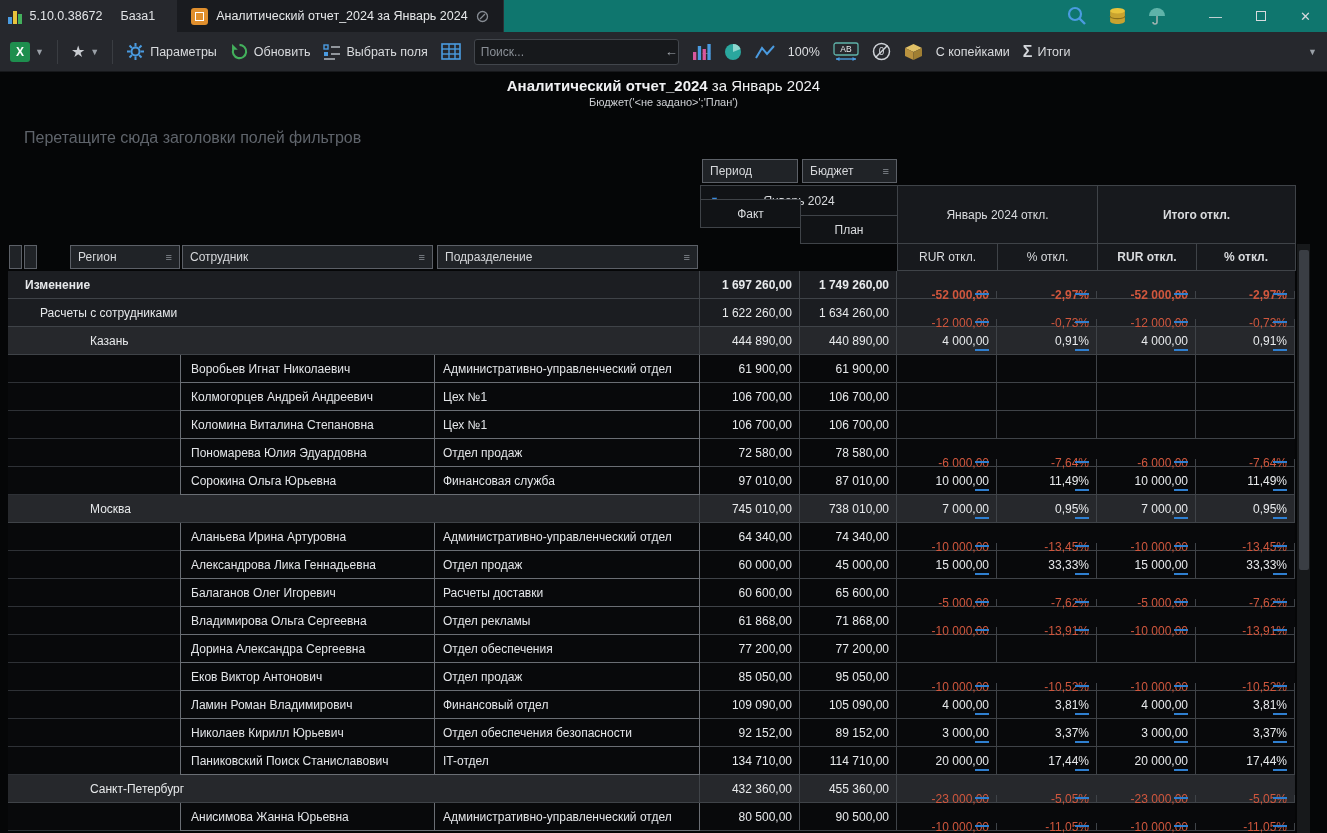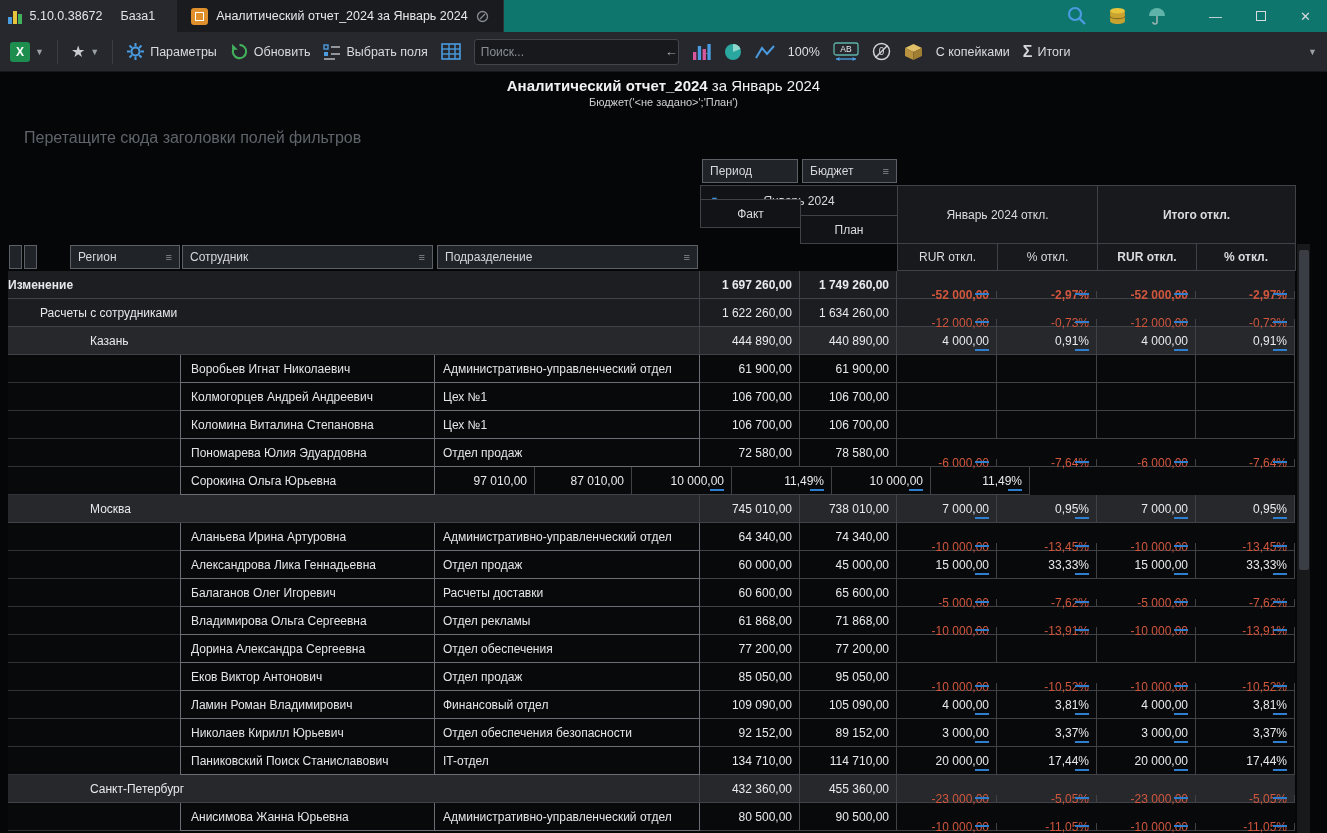--- a/index.html
+++ b/index.html
@@ -60,21 +60,21 @@
   .lbl { width:692px; display:flex; align-items:center; border-right:1px solid #3f4348; border-bottom:1px solid #3f4348; color:#e6e8ea; }
   .ind { width:172px; border-bottom:1px solid #2e3136; }
   .emp { width:255px; border-left:1px solid #6a6e74; border-right:1px solid #6a6e74; border-bottom:1px solid #6a6e74; display:flex; align-items:center; padding-left:10px; color:#e3e5e8; }
   .dept { width:265px; border-right:1px solid #6a6e74; border-bottom:1px solid #6a6e74; display:flex; align-items:center; padding-left:8px; color:#e3e5e8; }
   .vc { display:flex; align-items:center; justify-content:flex-end; padding-right:7px; border-right:1px solid #3f4348; border-bottom:1px solid #3f4348; color:#e8eaec; }
   .vfact{width:100px} .vplan{width:97px} .vrur1{width:100px} .vpct1{width:100px} .vrur2{width:99px} .vpct2{width:99px}
   .row-detail { background:#08090b; }
   .row-total { background:#1c1e22; font-weight:bold; }
   .row-group.lvl1 { background:#1b1d21; }
   .row-group.lvl2 { background:#26282c; }
-  .row-total .lbl { }
+  .row-total .lbl { padding-left:17px; }
   .lvl1 .lbl { padding-left:32px; }
   .lvl2 .lbl { padding-left:82px; }
   .neg { color:#d0573e;margin-top:20px; }
   .drill::after { content:""; position:absolute; right:7px; bottom:3px; width:14px; height:2px; background:#2f7fd0; }
 
   
   .vscroll { position:absolute; left:1297px; top:244px; width:13px; height:589px; background:#17191b; }
   .vthumb { position:absolute; left:1.5px; top:6px; width:10px; height:320px; background:#3a3e44; border-radius:2px; }
 </style>
 </head>
@@ -373,20 +373,21 @@
           <div class="vc vfact">72 580,00</div>
           <div class="vc vplan">78 580,00</div>
           <div class="vc vrur1 neg drill">-6 000,00</div>
           <div class="vc vpct1 neg drill">-7,64%</div>
           <div class="vc vrur2 neg drill">-6 000,00</div>
           <div class="vc vpct2 neg drill">-7,64%</div>
         </div>
         <div class="prow row-detail">
           <div class="ind"></div>
           <div class="emp">Сорокина Ольга Юрьевна</div>
+          <div class="dept">Финансовая служба</div>
           <div class="vc vfact">97 010,00</div>
           <div class="vc vplan">87 010,00</div>
           <div class="vc vrur1 drill">10 000,00</div>
           <div class="vc vpct1 drill">11,49%</div>
           <div class="vc vrur2 drill">10 000,00</div>
           <div class="vc vpct2 drill">11,49%</div>
         </div>
         <div class="prow row-group lvl2">
           <div class="lbl">Москва</div>
           <div class="vc vfact">745 010,00</div>

